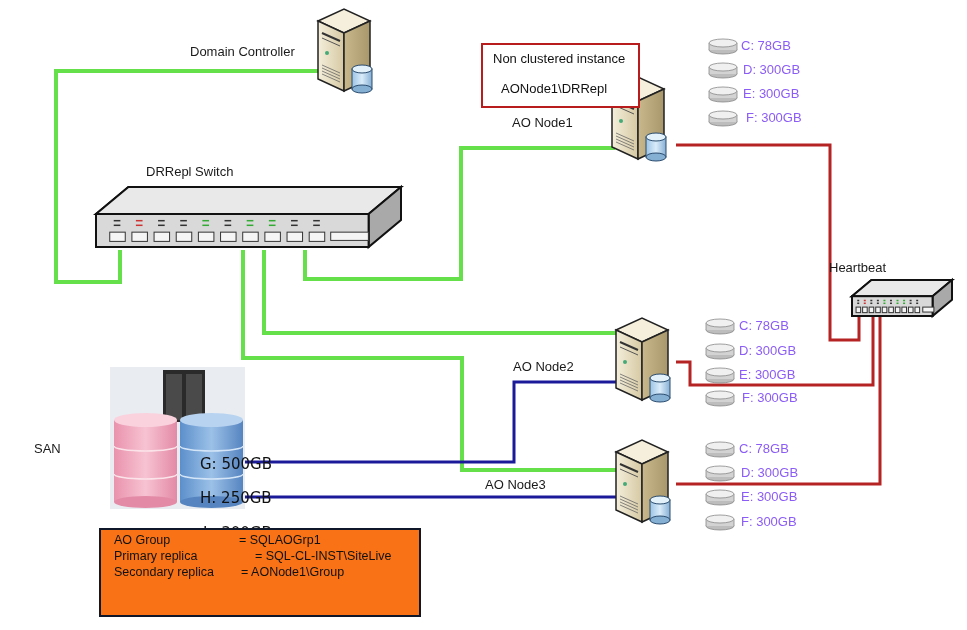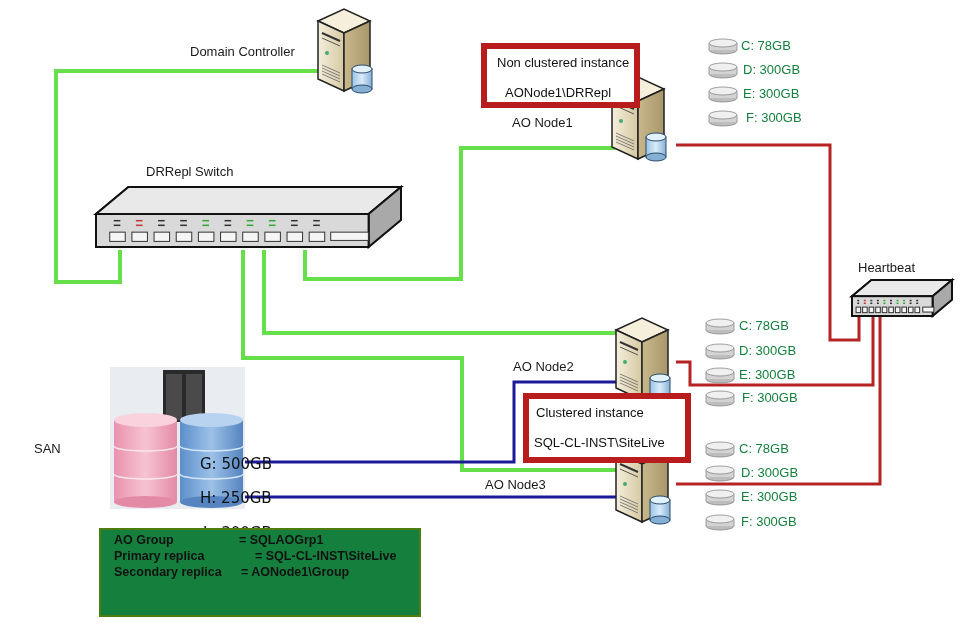--- a/index.html
+++ b/index.html
@@ -1,25 +1,25 @@
 <!DOCTYPE html>
 <html><head>
 <meta charset="utf-8">
 <style>
   html, body { margin:0; padding:0; background:#ffffff; }
   body { width:967px; height:630px; position:relative; overflow:hidden;
          font-family:"Liberation Sans", sans-serif; color:#111; }
   #stage { position:absolute; left:0; top:0; width:967px; height:454px; }
   .lbl { position:absolute; font-size:13px; white-space:nowrap; color:#1a1a1a; }
-  .disk-lbl { position:absolute; font-size:13px; white-space:nowrap; color:#15803d; }
+  .disk-lbl { position:absolute; font-size:13px; white-space:nowrap; color:#8b5cf6; }
   .san-lbl { position:absolute; font-size:15px; white-space:nowrap; color:#111;
              font-family:"DejaVu Sans", sans-serif;margin-top:28px; }
-  .box { position:absolute; background:#fff; border:6px solid #b91c1c; box-sizing:border-box; }
+  .box { position:absolute; background:#fff; border:2px solid #b91c1c; box-sizing:border-box; }
   .box .l1, .box .l2 { position:absolute; font-size:13px; white-space:nowrap; }
-  .grp { position:absolute; background:#15803d; border:2px solid #4d7c0f; box-sizing:border-box;font-weight:bold; }
+  .grp { position:absolute; background:#f97316; border:2px solid #0f172a; box-sizing:border-box; }
   .grp .row { position:absolute; font-size:12.5px; white-space:nowrap; left:13px; }
   .grp .k { position:absolute; left:0; }
   .grp .v { position:absolute; }
 </style>
 </head>
 <body>
 
 <div id="stage">
   <svg id="wires" width="967" height="630" style="position:absolute;left:0;top:0">
     <defs>
@@ -324,21 +324,21 @@
           <rect x="706" y="519" width="28" height="7" fill="#d3d3d3" stroke="none"></rect>
           <line x1="706" y1="519" x2="706" y2="526" stroke="#888" stroke-width="0.8"></line>
           <line x1="734" y1="519" x2="734" y2="526" stroke="#888" stroke-width="0.8"></line>
           <ellipse cx="720" cy="519" rx="14" ry="4" fill="#f0f0f0" stroke="#888" stroke-width="0.8"></ellipse>
         </g>
       </g>
   </svg>
 
   <div class="lbl" style="left:190px;top:44px">Domain Controller</div>
   <div class="lbl" style="left:146px;top:164px">DRRepl Switch</div>
-  <div class="lbl" style="left:858px;top:260px">Heartbeat</div>
+  <div class="lbl" style="left:829px;top:260px">Heartbeat</div>
   <div class="lbl" style="left:512px;top:115px">AO Node1</div>
   <div class="lbl" style="left:513px;top:359px">AO Node2</div>
   <div class="lbl" style="left:485px;top:477px">AO Node3</div>
   <div class="lbl" style="left:34px;top:441px">SAN</div>
 
   <div class="san-lbl" style="left:200px;top:427px">G: 500GB</div>
   <div class="san-lbl" style="left:200px;top:461px">H: 250GB</div>
   <div class="san-lbl" style="left:203px;top:496px">L: 300GB</div>
 
   <div class="disk-lbl" style="left:741px;top:38px">C: 78GB</div>
@@ -354,24 +354,20 @@
   <div class="disk-lbl" style="left:739px;top:441px">C: 78GB</div>
   <div class="disk-lbl" style="left:741px;top:465px">D: 300GB</div>
   <div class="disk-lbl" style="left:741px;top:489px">E: 300GB</div>
   <div class="disk-lbl" style="left:741px;top:514px">F: 300GB</div>
 
   <div class="box" style="left:481px;top:43px;width:159px;height:65px">
     <div class="l1" style="left:10px;top:6px">Non clustered instance</div>
     <div class="l2" style="left:18px;top:36px">AONode1\DRRepl</div>
   </div>
 
-  <div class="box" style="left:523px;top:393px;width:168px;height:70px">
-    <div class="l1" style="left:7px;top:6px">Clustered instance</div>
-    <div class="l2" style="left:5px;top:36px">SQL-CL-INST\SiteLive</div>
-  </div>
 
   <div class="grp" style="left:99px;top:528px;width:322px;height:89px">
     <div class="row" style="top:3px">
       <span class="k">AO Group</span>
       <span class="v" style="left:125px">= SQLAOGrp1</span>
     </div>
     <div class="row" style="top:19px">
       <span class="k">Primary replica</span>
       <span class="v" style="left:141px">= SQL-CL-INST\SiteLive</span>
     </div>

